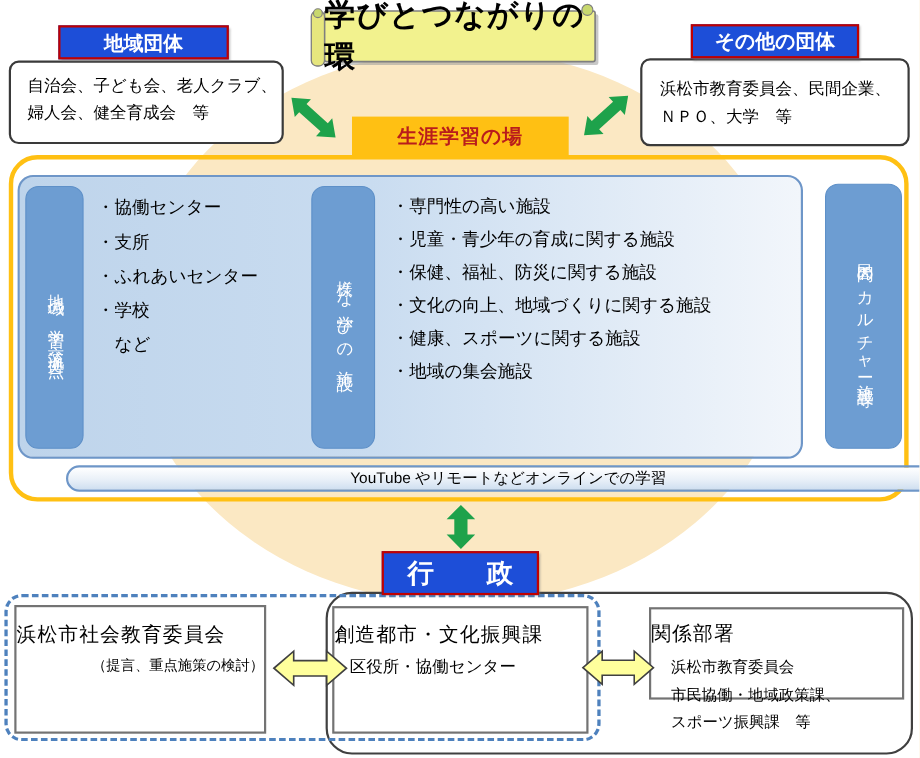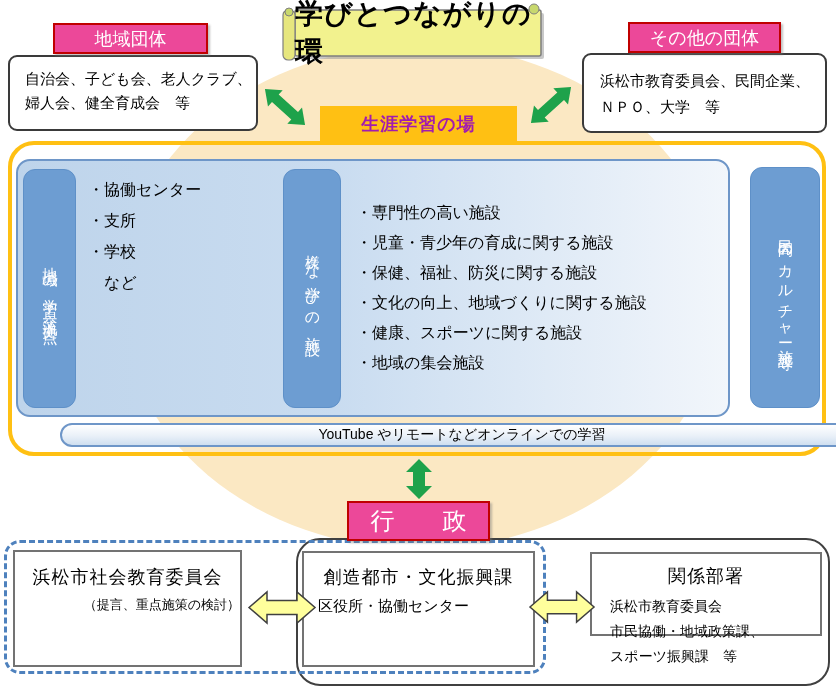--- a/index.html
+++ b/index.html
@@ -7,60 +7,60 @@
   .canvas { position:relative; width:836px; height:689px; background:#ffffff; overflow:hidden; color:#000; }
   .abs { position:absolute; }
 
   .bg-ellipse { left:120px; top:45px; width:600px; height:504px; background:#FBE8C3; border-radius:50%; }
 
   
   .scroll-svg { left:281px; top:2px; }
   .scroll-title { left:295px; top:16px; width:246px; height:34px; display:flex; align-items:center; justify-content:center;
                   font-size:28px; font-weight:bold; letter-spacing:1px; z-index:3; }
 
-  .red-label { background:#ec4899; border:2px solid #C00000; color:#fff; font-weight:normal; font-size:18px;
+  .red-label { background:#1d4ed8; border:2px solid #C00000; color:#fff; font-weight:bold; font-size:18px;
                display:flex; align-items:center; justify-content:center; z-index:6; box-shadow:2px 2px 2px rgba(120,120,120,.45); }
   .lbl-regional { left:53px; top:23px; width:155px; height:31px; }
   .lbl-other { left:628px; top:22px; width:153px; height:31px; }
   .lbl-gov { left:347px; top:501px; width:143px; height:40px; font-size:24px; }
 
   .top-box { background:#fff; border:2px solid #3a3a3a; border-radius:9px; font-size:15px; z-index:5; }
   .box-tl { left:8px; top:55px; width:250px; height:76px; padding:10px 0 0 15px; line-height:24px; }
   .box-tr { left:582px; top:53px; width:245px; height:80px; padding:13px 0 0 16px; line-height:26px; }
 
-  .orange-label { left:320px; top:106px; width:197px; height:36px; background:#FFC013; color:#a21caf; font-weight:bold; font-size:18px;
+  .orange-label { left:320px; top:106px; width:197px; height:36px; background:#FFC013; color:#b91c1c; font-weight:bold; font-size:18px;
                   display:flex; align-items:center; justify-content:center; z-index:5; letter-spacing:1px; }
   .orange-frame { left:8px; top:141px; width:818px; height:315px; border:4.5px solid #FFC013; border-radius:26px; z-index:1; }
 
   .panel { left:16px; top:159px; width:714px; height:258px; border:2px solid #6E96C8; border-radius:14px;
            background:linear-gradient(90deg,#BED4EB 0%,#C9DCF0 45%,#F2F6FB 100%); z-index:2; }
 
   .vbar { background:#6D9DD2; border:1.5px solid #5E90C8; border-radius:12px; color:#fff;
           display:flex; align-items:center; justify-content:center; z-index:3;
           writing-mode:vertical-rl; text-orientation:upright; font-size:15px; letter-spacing:5px; }
   .vbar-left { left:23px; top:169px; width:53px; height:239px; }
   .vbar-mid { left:283px; top:169px; width:58px; height:239px; }
   .vbar-right { left:750px; top:167px; width:70px; height:241px; letter-spacing:3px; }
 
   .plain-list { z-index:3; font-size:16px; }
   .list-left { left:88px; top:174px; line-height:31px; }
-  .list-mid { left:356px; top:174px; line-height:30px;margin-top:24px; }
+  .list-mid { left:356px; top:174px; line-height:30px; }
 
   .online-pill { left:16px; top:423px; width:804px; height:24px; border:2px solid #6E96C8; border-radius:12px;
                  background:linear-gradient(180deg,#FFFFFF 0%,#E9F0F8 55%,#CFDFF0 100%);
                  display:flex; align-items:center; justify-content:center; font-size:14px; z-index:3;margin-left:44px; }
 
   .solid-frame { left:296px; top:538px; width:534px; height:148px; background:#fff; border:2px solid #404040; border-radius:24px; z-index:2; }
   .dashed-frame { left:4px; top:540px; width:542px; height:134px; border:3px dashed #4E81BD; border-radius:16px; z-index:3; }
 
   .gray-box { background:#fff; border:2px solid #737373; z-index:4; }
   .box-committee { left:13px; top:550px; width:229px; height:117px; padding-top:13px; }
   .box-division { left:302px; top:551px; width:233px; height:116px; padding-top:12px; }
   .box-depts { left:590px; top:552px; width:232px; height:84px; padding-top:10px; }
-  .bx-title { text-align:center; font-size:18px; letter-spacing:1px; }
+  .bx-title { text-align:left; font-size:18px; letter-spacing:1px; }
   .bx-sub { text-align:right; font-size:13px; margin-top:7px; }
   .bx-line3 { font-size:15px; margin-top:8px; padding-left:14px; }
   .bx-lines { font-size:14px; line-height:25px; padding-left:18px; margin-top:6px; }
 
   .arrow-svg { z-index:6; }
   .g-arrow-left { left:256px; top:94px; transform:rotate(42deg); }
   .g-arrow-right { left:522px; top:92px; transform:rotate(-42deg); }
   .g-arrow-vert { left:404px; top:458px; }
   .y-arrow-1 { left:246px; top:589px; }
   .y-arrow-2 { left:528px; top:589px; }
@@ -101,20 +101,21 @@
   </svg>
 
   <div class="abs orange-label">生涯学習の場</div>
   <div class="abs orange-frame"></div>
   <div class="abs panel"></div>
 
   <div class="abs vbar vbar-left">地域の学習・交流拠点</div>
   <div class="abs plain-list list-left">
     <div>・協働センター</div>
     <div>・支所</div>
+    <div>・ふれあいセンター</div>
     <div>・学校</div>
     <div>　など</div>
   </div>
 
   <div class="abs vbar vbar-mid">様々な学びの施設</div>
   <div class="abs plain-list list-mid">
     <div>・専門性の高い施設</div>
     <div>・児童・青少年の育成に関する施設</div>
     <div>・保健、福祉、防災に関する施設</div>
     <div>・文化の向上、地域づくりに関する施設</div>

